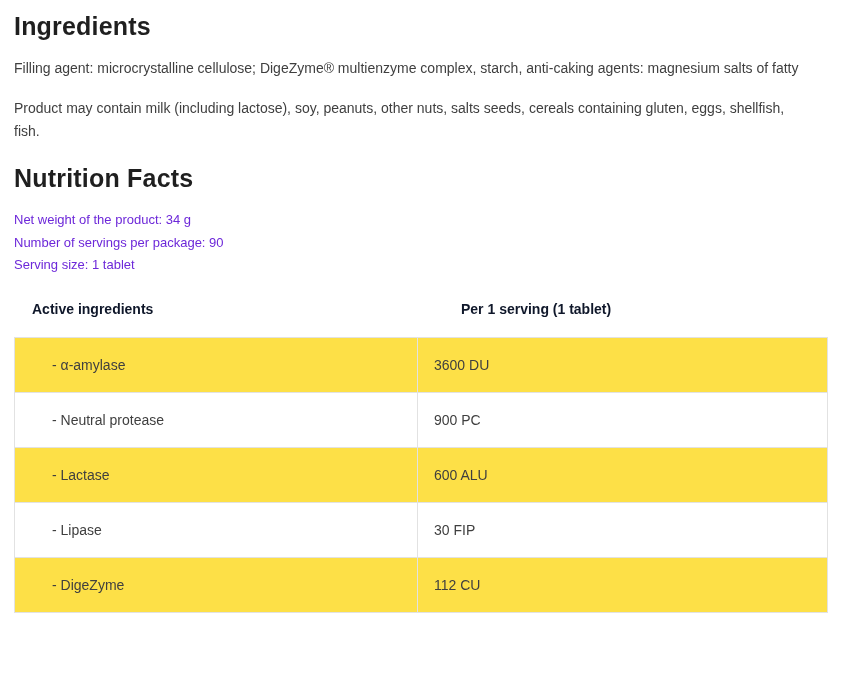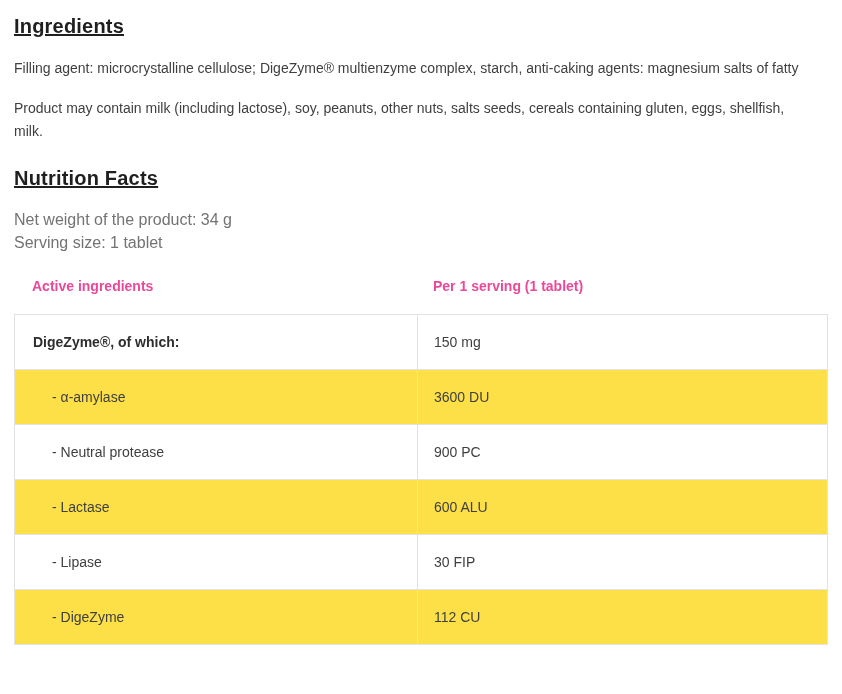--- a/index.html
+++ b/index.html
@@ -6,51 +6,51 @@
   html, body { background: #ffffff; }
   .page {
     width: 842px;
     height: 694px;
     background: #ffffff;
     font-family: "Liberation Sans", sans-serif;
     overflow: hidden;
   }
   .section-title {
     margin: 12px 14px 0 14px;
-    font-size: 20px;
+    font-size: 25px;
     line-height: 28px;
     font-weight: 700;
     color: #1f1f1f;
     letter-spacing: 0.2px;
-    text-decoration: underline;
   }
   .para {
     margin: 17px 14px 0 14px;
     color: #3f3f3f;
     font-size: 14px;
   }
   .para-line {
     line-height: 23px;
     white-space: nowrap;
   }
   .title-nutrition { margin-top: 21px; }
   .info-block { margin: 17px 14px 0 14px; }
   .info-line {
-    font-size: 16px;
+    font-size: 13px;
     line-height: 22.5px;
-    color: #737373;
+    color: #6d28d9;
     white-space: nowrap;
   }
   .table-head {
     display: flex;
     margin: 24px 14px 0 14px;
     font-size: 14px;
     font-weight: 700;
-    color: #ec4899;
+    color: #0f172a;
     line-height: 16px;
+    gap: 28px;
   }
   .table-head .h1 { width: 403px; padding-left: 18px; }
   .table-head .h2 { padding-left: 16px; text-align: right; }
   table.nutri-table {
     width: 814px;
     margin: 20px 14px 0 14px;
     border-collapse: collapse;
     table-layout: fixed;
   }
   .nutri-table td {
@@ -73,41 +73,38 @@
 <div class="page">
 
   <h2 class="section-title">Ingredients</h2>
 
   <div class="para">
     <div class="para-line">Filling agent: microcrystalline cellulose; DigeZyme® multienzyme complex, starch, anti-caking agents: magnesium salts of fatty</div>
   </div>
 
   <div class="para">
     <div class="para-line">Product may contain milk (including lactose), soy, peanuts, other nuts, salts seeds, cereals containing gluten, eggs, shellfish,</div>
-    <div class="para-line">milk.</div>
+    <div class="para-line">fish.</div>
   </div>
 
   <h2 class="section-title title-nutrition">Nutrition Facts</h2>
 
   <div class="info-block">
     <div class="info-line">Net weight of the product: 34 g</div>
+    <div class="info-line">Number of servings per package: 90</div>
     <div class="info-line">Serving size: 1 tablet</div>
   </div>
 
   <div class="table-head">
     <div class="h1">Active ingredients</div>
     <div class="h2">Per 1 serving (1 tablet)</div>
   </div>
 
   <table class="nutri-table">
     <tbody>
-      <tr>
-        <td class="c1 bold-label">DigeZyme®, of which:</td>
-        <td class="c2">150 mg</td>
-      </tr>
       <tr class="stripe">
         <td class="c1 indent">- α-amylase</td>
         <td class="c2">3600 DU</td>
       </tr>
       <tr>
         <td class="c1 indent">- Neutral protease</td>
         <td class="c2">900 PC</td>
       </tr>
       <tr class="stripe">
         <td class="c1 indent">- Lactase</td>

